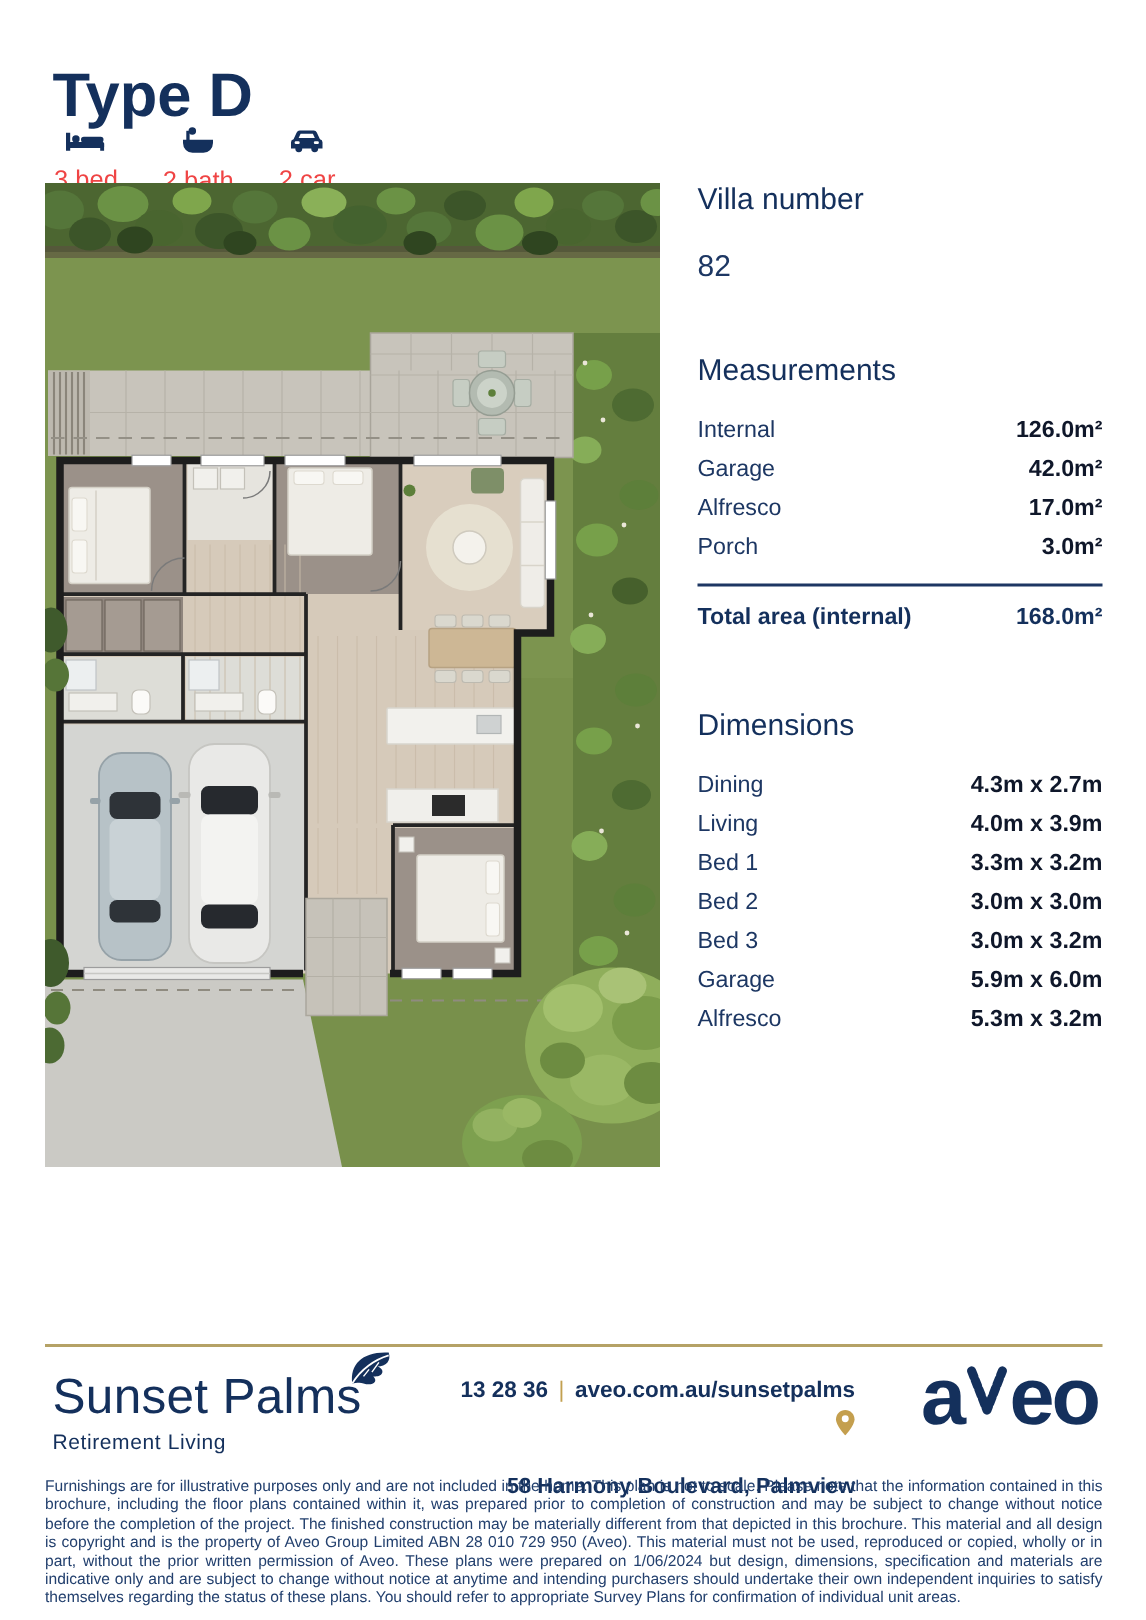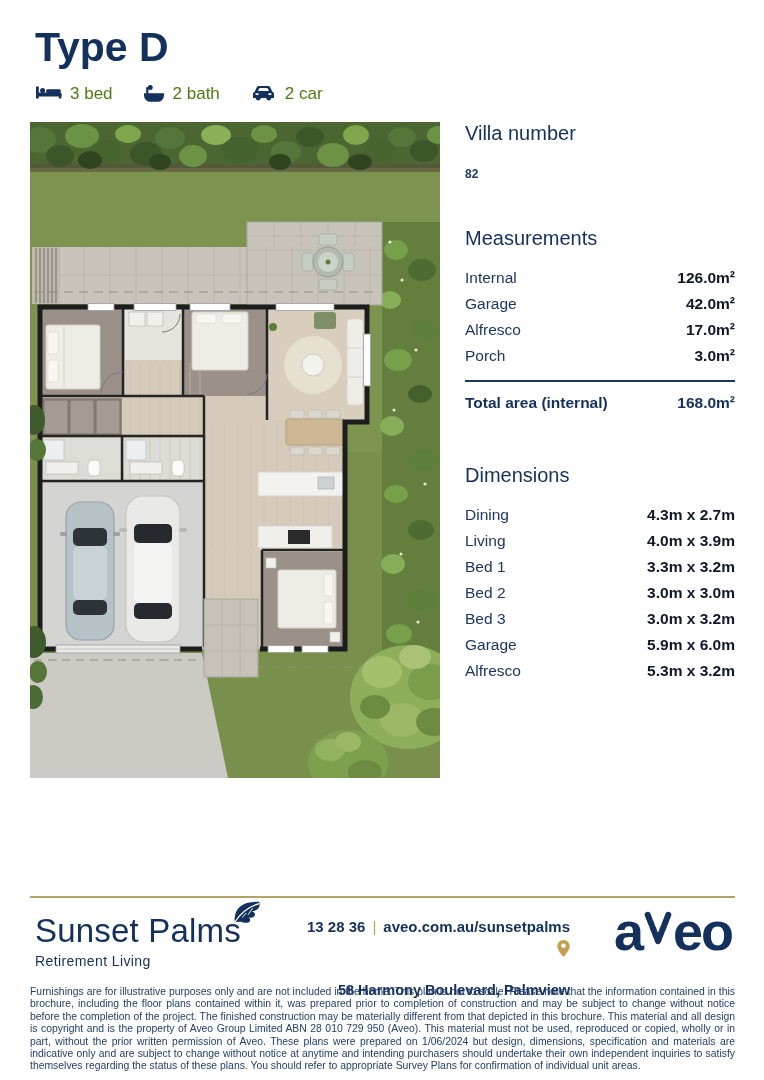--- a/index.html
+++ b/index.html
@@ -3,30 +3,30 @@
 <meta charset="utf-8">
 <style>
   html,body{margin:0;padding:0;background:#e8e8e8;}
   .page{
     position:relative;width:764px;height:1080px;background:#ffffff;
     margin:0 auto;overflow:hidden;
     font-family:"Liberation Sans","DejaVu Sans",sans-serif;
     color:#1d3763;
   }
   
-  .title{position:absolute;left:35px;top:24px;font-size:41px;font-weight:600;color:#14305c;letter-spacing:0;}
+  .title{position:absolute;left:35px;top:40px;font-size:41px;font-weight:600;color:#14305c;letter-spacing:0;}
   .features{position:absolute;left:36px;top:84px;display:flex;gap:30px;align-items:center;}
-  .feature{display:flex;align-items:flex-start;gap:8px;font-size:17px;color:#4d7c0f;}
+  .feature{display:flex;align-items:center;gap:8px;font-size:17px;color:#ef4444;flex-direction:column;}
   .feature svg{display:block;}
   
   .plan{position:absolute;left:30px;top:122px;width:410px;height:656px;}
   
   .col{position:absolute;left:465px;top:122px;width:270px;}
   .col h2{margin:0;font-size:20px;font-weight:400;color:#14305c;line-height:23px;}
-  .villa-number{margin-top:22px;font-size:12px;color:#1d3763;font-weight:bold;}
+  .villa-number{margin-top:22px;font-size:20px;color:#1d3763;}
   .sec-measurements{margin-top:46px;}
   .rows{margin-top:14px;}
   .row{display:flex;justify-content:space-between;align-items:flex-start;padding:2.5px 0;font-size:15.5px;line-height:21px;}
   .row .row-label{color:#1d3763;font-weight:400;}
   .row .row-value{color:#0f172a;font-weight:700;}
   .divider{border:none;border-top:2px solid #1d3763;margin:12px 0 0 0;}
   .total-row{margin-top:12px;display:flex;justify-content:space-between;font-size:15.5px;font-weight:700;color:#14305c;}
   .sec-dimensions{margin-top:52px;}
   
   .footer-line{position:absolute;left:30px;top:896px;width:705px;height:2px;background:#b5a266;}

